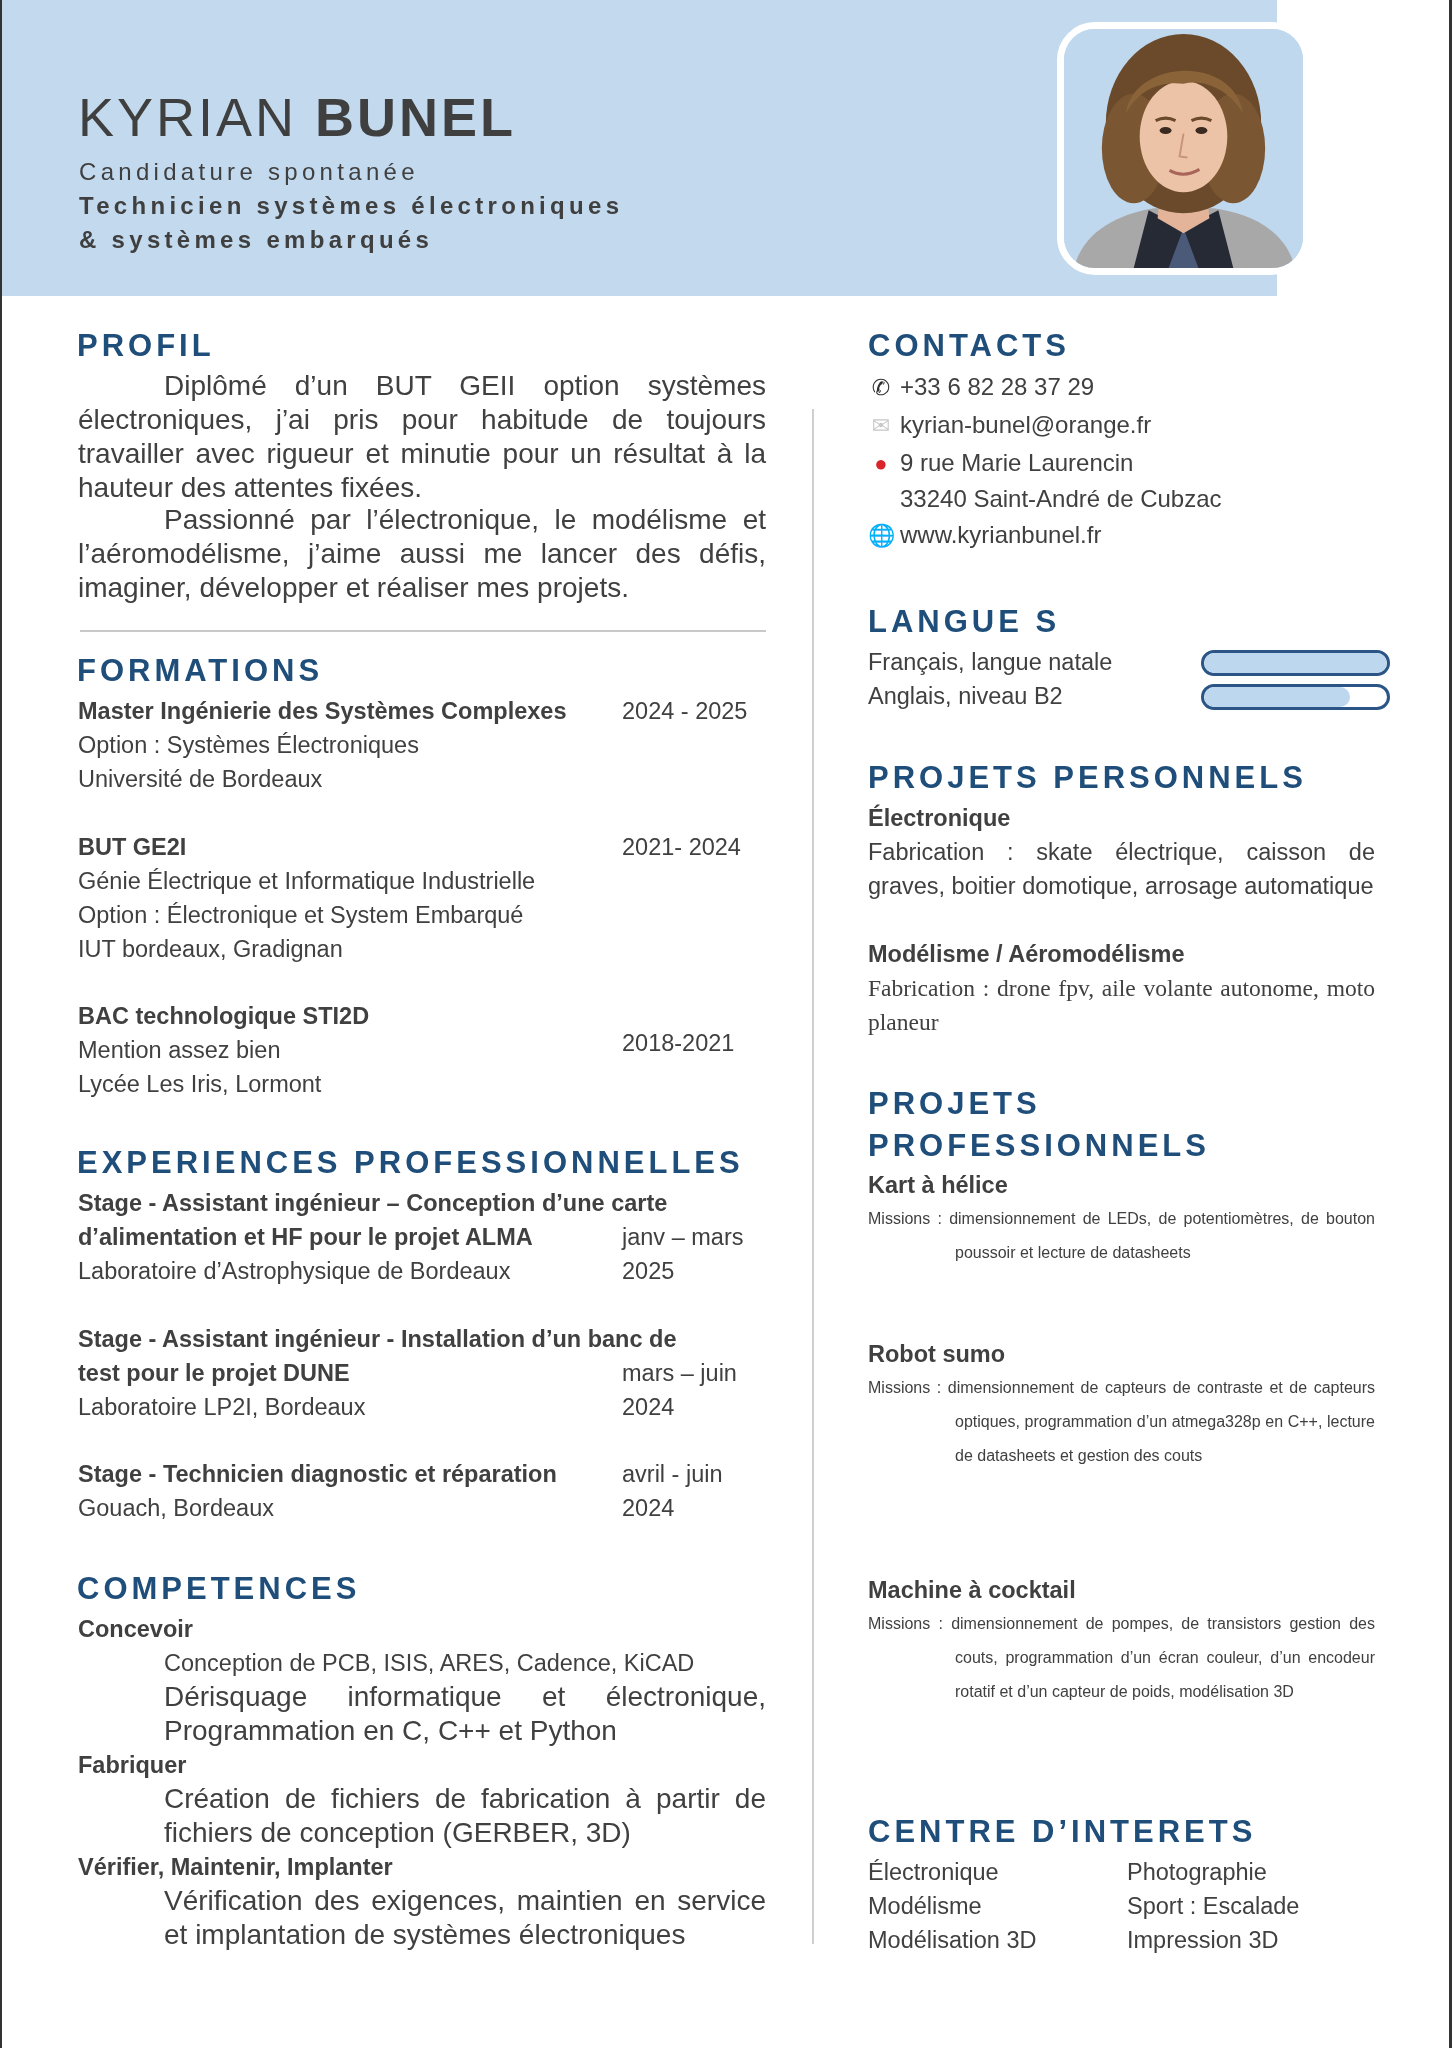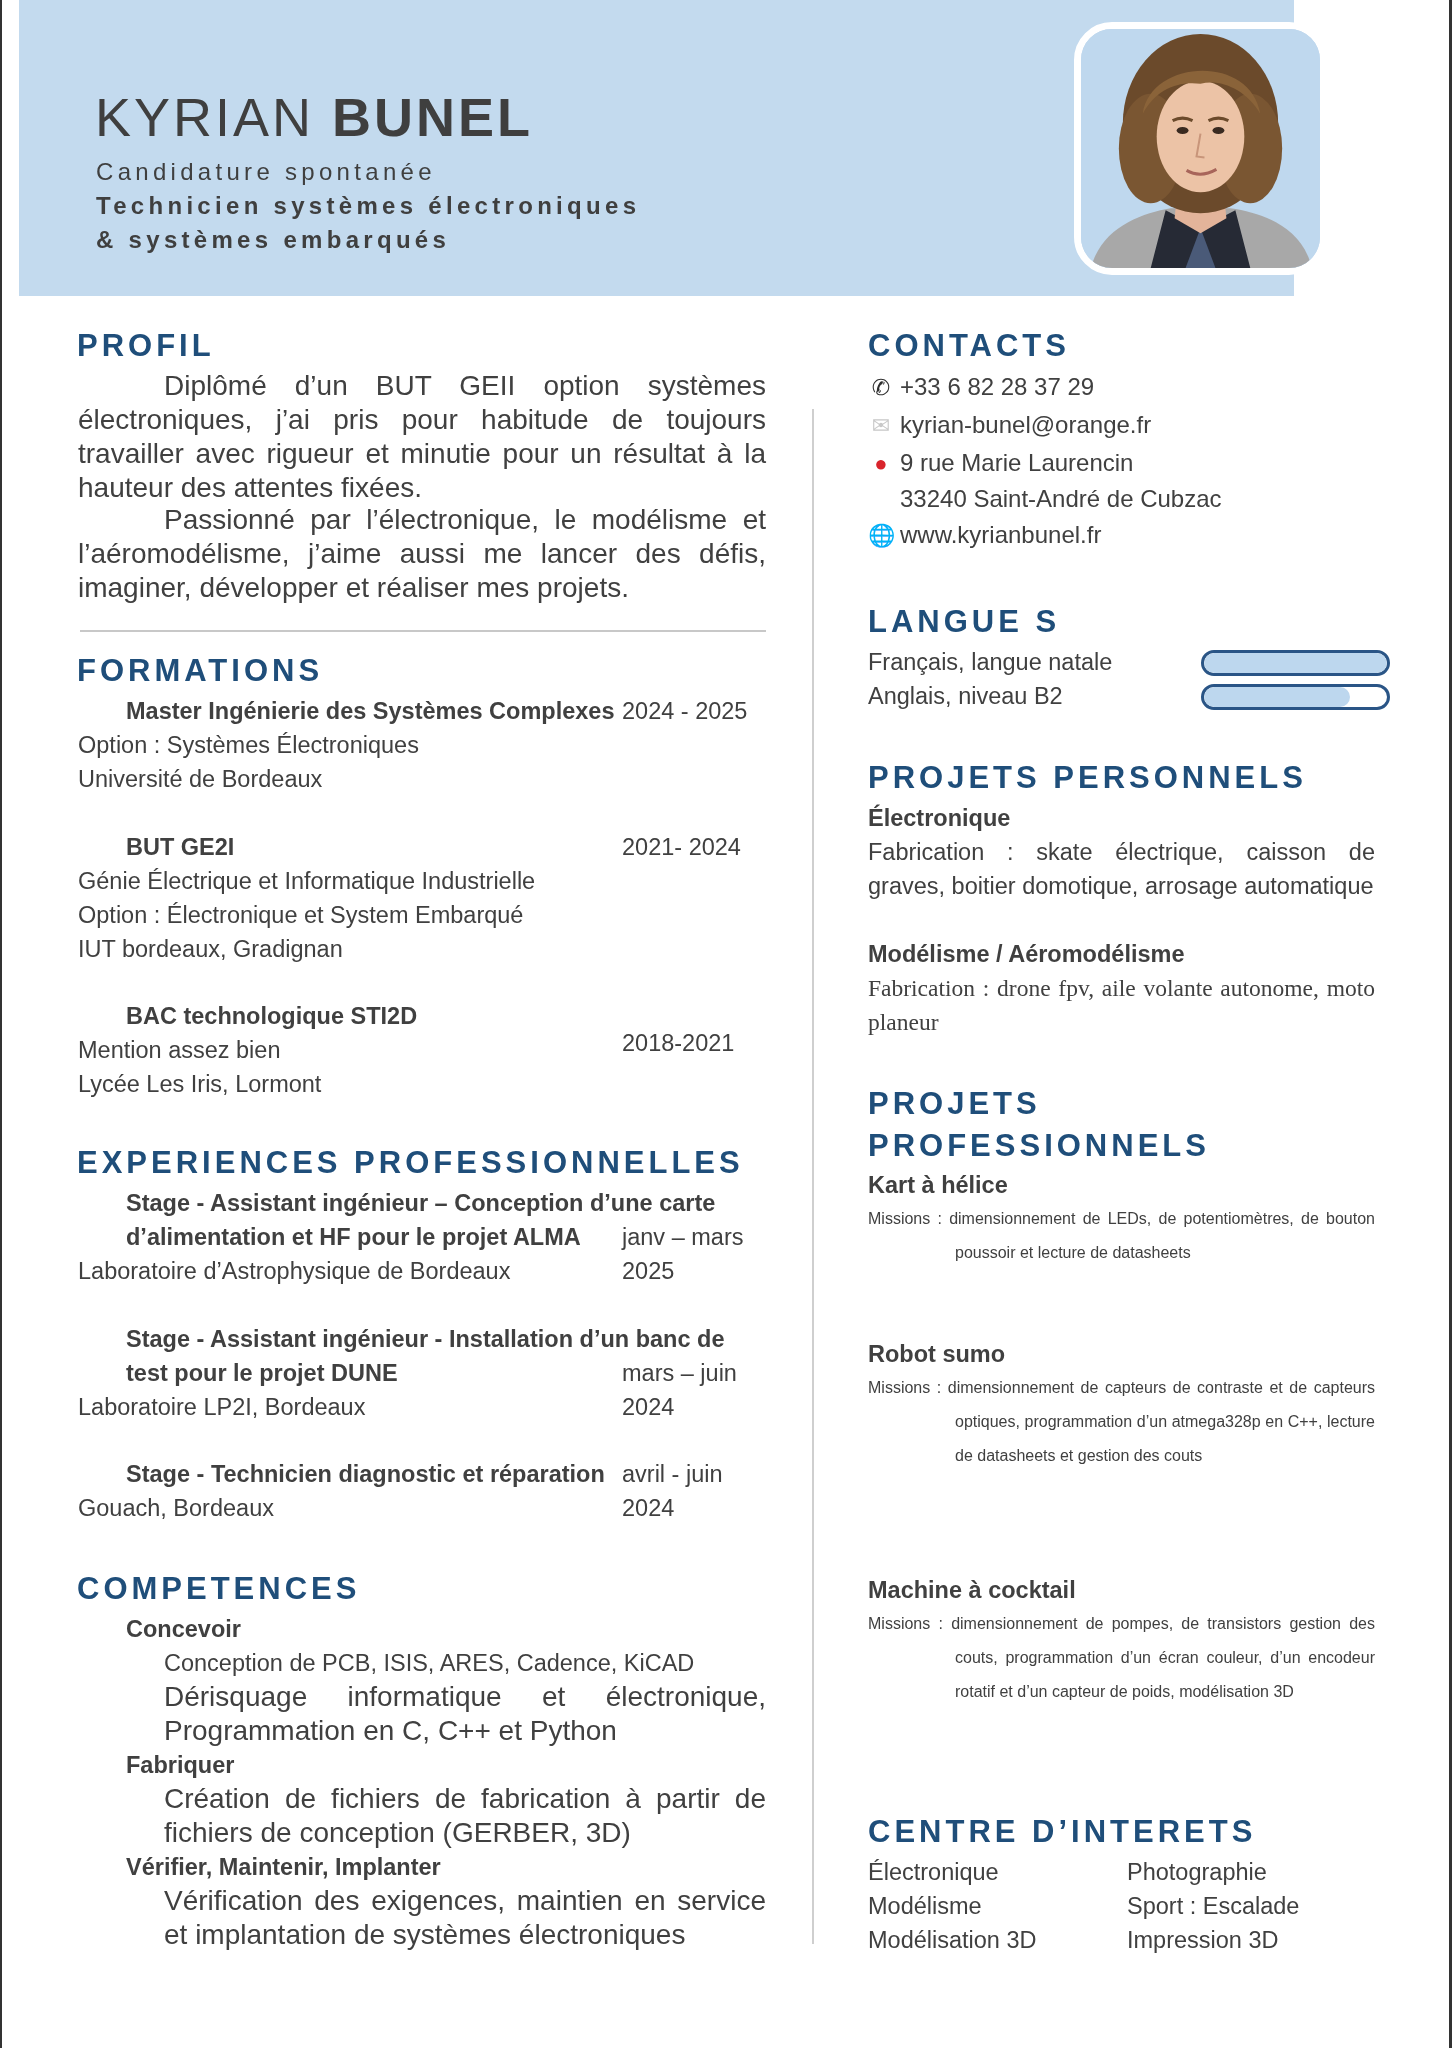--- a/index.html
+++ b/index.html
@@ -1,36 +1,36 @@
 <!DOCTYPE html>
 <html><head>
 <meta charset="utf-8">
 <style>
   * { box-sizing: border-box; margin: 0; padding: 0; }
   html, body { width: 1452px; height: 2048px; background: #ffffff; overflow: hidden; }
   body { position: relative; font-family: "Liberation Sans", sans-serif; color: #404040; }
   .page-border-left { position: absolute; left: 0; top: 0; width: 2px; height: 2048px; background: #333; }
   .page-border-right { position: absolute; right: 0; top: 0; width: 3px; height: 2048px; background: #333; }
 
-  .header { position: absolute; left: 19px; top: 0; width: 1275px; height: 296px; background: #C3DAEE; }
+  .header { position: absolute; left: 2px; top: 0; width: 1275px; height: 296px; background: #C3DAEE; }
   .name { position: absolute; left: 76px; top: 86px; font-size: 54px; letter-spacing: 3px; color: #3f3f3f; white-space: nowrap; }
   .name .last { font-weight: bold; }
   .subtitle { position: absolute; left: 77px; font-size: 24px; letter-spacing: 4.3px; color: #3f3f3f; white-space: nowrap; }
   .sub1 { top: 158px; }
   .sub2 { top: 192px; font-weight: bold; }
   .sub3 { top: 226px; font-weight: bold; }
 
   .photo { position: absolute; left: 1055px; top: 22px; width: 253px; height: 253px; border: 7px solid #ffffff; border-radius: 38px; overflow: hidden; background: #BFD8EE; }
   .photo svg { width: 100%; height: 100%; display: block; }
 
   .sec-title { position: absolute; font-size: 31px; font-weight: bold; color: #1F4E7A; letter-spacing: 4px; white-space: nowrap; }
 
   .txt { position: absolute; font-size: 28px; line-height: 34px; color: #404040; }
   .justify { text-align: justify; text-align-last: left; }
-  .b { font-weight: bold; margin-left: 48px; }
+  .b { font-weight: bold; }
 
   .hr { position: absolute; left: 80px; top: 630px; width: 686px; height: 2px; background: #c8c8c8; }
   .vr { position: absolute; left: 812px; top: 409px; width: 2px; height: 1535px; background: #cfcfcf; }
 
   .row { position: absolute; left: 78px; font-size: 23.5px; line-height: 34px; white-space: nowrap; }
   .date { position: absolute; left: 622px; font-size: 23.5px; line-height: 34px; white-space: nowrap; }
 
   .contact { position: absolute; left: 868px; font-size: 24px; line-height: 34px; white-space: nowrap; color: #404040; }
   .contact .ico { display: inline-block; width: 26px; text-align: center; margin-right: 6px; font-size: 22px; }
   .contact .txtv { display: inline-block; }

